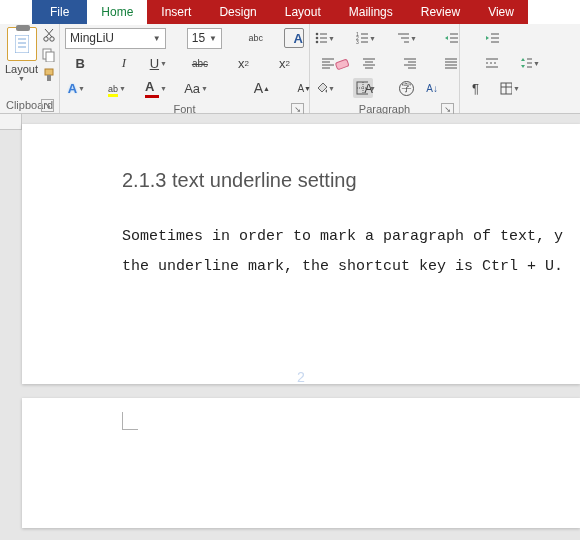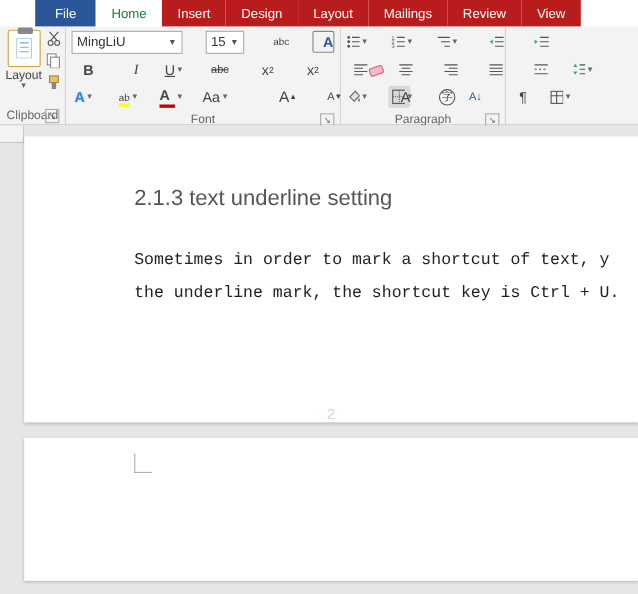--- a/index.html
+++ b/index.html
@@ -357,21 +357,21 @@
 
 
 </div>
 
 <div class="doc-area">
   <div class="ruler-corner"></div>
 
   <div class="page">
     <div class="doc-heading">2.1.3 text underline setting</div>
     <div class="doc-body">
-      <div>Sometimes in order to mark a shortcut of text, y</div>
+      <div>Sometimes in order to mark a paragraph of text, y</div>
       <div>the underline mark, the shortcut key is Ctrl + U.</div>
     </div>
   </div>
 
   <div class="page-gap"></div>
 
   <div class="page2top">
     <div class="page-num" style="top:-28px;bottom:auto;">2</div>
     <div class="margin-mark"></div>
   </div>

